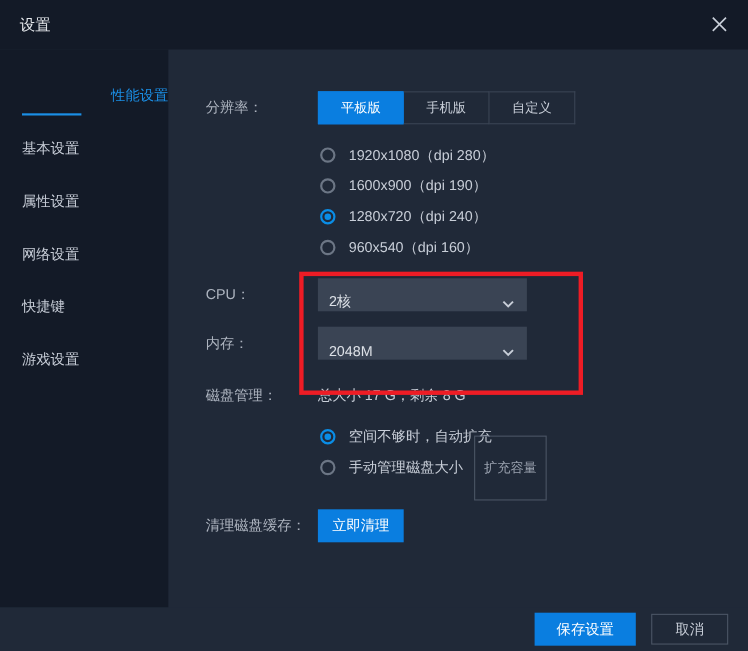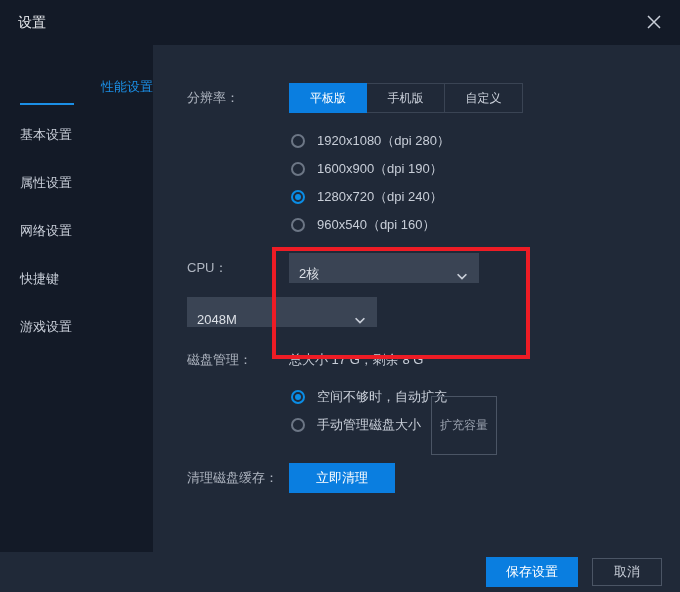--- a/index.html
+++ b/index.html
@@ -127,21 +127,21 @@
     .disk-btn {
       display: inline-block;
       border: 1px solid #4b5565;
       padding: 20px 8px;
       margin-left: 10px;
       color: #9aa2af;
       font-size: 12px;
       cursor: pointer;
     }
     .btn-primary {
-      width: 106px; height: 30px;
+      width: 78px; height: 30px;
       background: #0a7ee0;
       color: #fff;
       display: flex; align-items: center; justify-content: center;
       cursor: pointer;
       font-size: 13px;
       border: none;
     }
     .footer {
       height: 40px;
       display: flex; align-items: center; justify-content: flex-end;
@@ -236,20 +236,21 @@
         <div class="select">
           <span>2核</span>
           <svg viewBox="0 0 16 16">
               <path d="M3 6 L8 11 L13 6"></path>
             </svg>
         </div>
       </div>
     </div>
 
     <div class="row" style="margin-top:10px;">
+      <div class="row-label">内存：</div>
       <div class="row-body">
         <div class="select">
           <span>2048M</span>
           <svg viewBox="0 0 16 16">
               <path d="M3 6 L8 11 L13 6"></path>
             </svg>
         </div>
       </div>
     </div>
 

